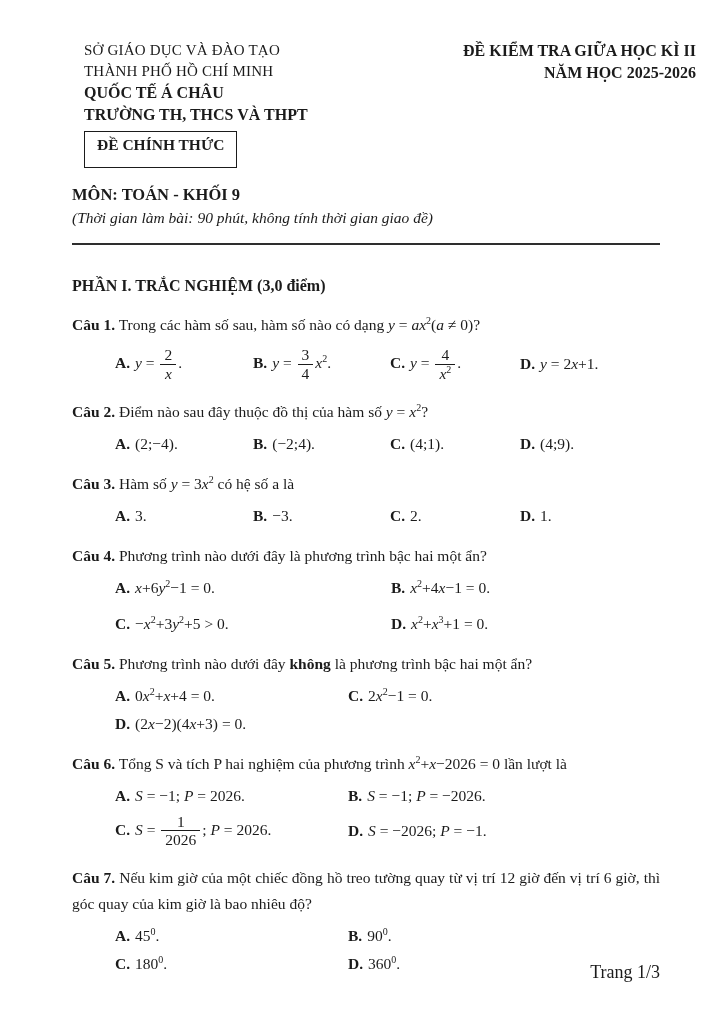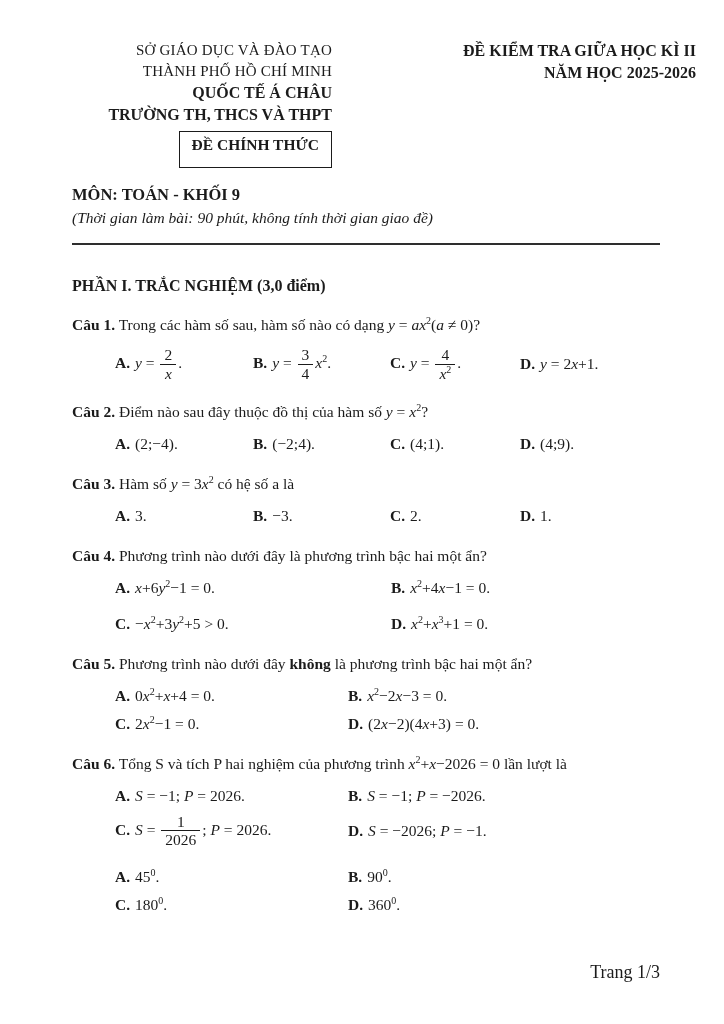--- a/index.html
+++ b/index.html
@@ -4,21 +4,21 @@
 <style>
   html,body { margin:0; padding:0; background:#ffffff; }
   .page {
     position:relative; width:724px; height:1024px; background:#ffffff;
     font-family:"Liberation Serif", serif; color:#1b1b1b; overflow:hidden;
   }
   b { font-weight:bold; }
   i { font-style:italic; }
 
   
-  .hdr-left  { position:absolute; left:68px;  top:40px; width:264px; text-align:right; }
+  .hdr-left  { position:absolute; left:84px;  top:40px; width:264px; text-align:left; }
   .hdr-right { position:absolute; left:386px; top:40px; width:310px; text-align:right; }
   .h-line  { font-size:15px;  line-height:21px; letter-spacing:0.2px; }
   .h-bold  { font-size:16px;  line-height:22px; font-weight:bold; }
   .hdr-right .h-bold { line-height:22px; }
   .stamp-box {
     display:inline-block; margin-top:5px; padding:3px 12px 12px 12px;
     border:1.7px solid #1b1b1b; font-weight:bold; font-size:15.5px; line-height:20px;
   }
 
   
@@ -124,40 +124,40 @@
         <span class="opt"><b class="okey">B.</b><span><i>x</i><sup>2</sup>+4<i>x</i>−1 = 0.</span></span>
         <span class="opt"><b class="okey">C.</b><span>−<i>x</i><sup>2</sup>+3<i>y</i><sup>2</sup>+5 &gt; 0.</span></span>
         <span class="opt"><b class="okey">D.</b><span><i>x</i><sup>2</sup>+<i>x</i><sup>3</sup>+1 = 0.</span></span>
       </div>
     </div>
 
     <div class="q">
       <p class="qtext"><b class="qlabel">Câu 5.</b> <span>Phương trình nào dưới đây <b>không</b> là phương trình bậc hai một ẩn?</span></p>
       <div class="opts opts2">
         <span class="opt"><b class="okey">A.</b><span>0<i>x</i><sup>2</sup>+<i>x</i>+4 = 0.</span></span>
-        <span class="opt"><b class="okey">B.</b><span><i>x</i><sup>2</sup>−2<i>x</i>−3 = 0.</span></span>
         <span class="opt"><b class="okey">C.</b><span>2<i>x</i><sup>2</sup>−1 = 0.</span></span>
         <span class="opt"><b class="okey">D.</b><span>(2<i>x</i>−2)(4<i>x</i>+3) = 0.</span></span>
       </div>
     </div>
 
     <div class="q">
       <p class="qtext"><b class="qlabel">Câu 6.</b> <span>Tổng S và tích P hai nghiệm của phương trình <i>x</i><sup>2</sup>+<i>x</i>−2026 = 0 lần lượt là</span></p>
       <div class="opts opts2">
         <span class="opt"><b class="okey">A.</b><span><i>S</i> = −1; <i>P</i> = 2026.</span></span>
         <span class="opt"><b class="okey">B.</b><span><i>S</i> = −1; <i>P</i> = −2026.</span></span>
         <span class="opt"><b class="okey">C.</b><span><i>S</i> = <span class="fr">
                 <span class="nu">1</span>
                 <span class="de">2026</span>
               </span>; <i>P</i> = 2026.</span></span>
         <span class="opt"><b class="okey">D.</b><span><i>S</i> = −2026; <i>P</i> = −1.</span></span>
       </div>
     </div>
 
     <div class="q">
+      <p class="qtext"><b class="qlabel">Câu 7.</b> <span>Nếu kim giờ của một chiếc đồng hồ treo tường quay từ vị trí 12 giờ đến vị trí 6 giờ, thì góc quay của kim giờ là bao nhiêu độ?</span></p>
       <div class="opts opts2">
         <span class="opt"><b class="okey">A.</b><span>45<sup>0</sup>.</span></span>
         <span class="opt"><b class="okey">B.</b><span>90<sup>0</sup>.</span></span>
         <span class="opt"><b class="okey">C.</b><span>180<sup>0</sup>.</span></span>
         <span class="opt"><b class="okey">D.</b><span>360<sup>0</sup>.</span></span>
       </div>
     </div>
 
   </div>
 

